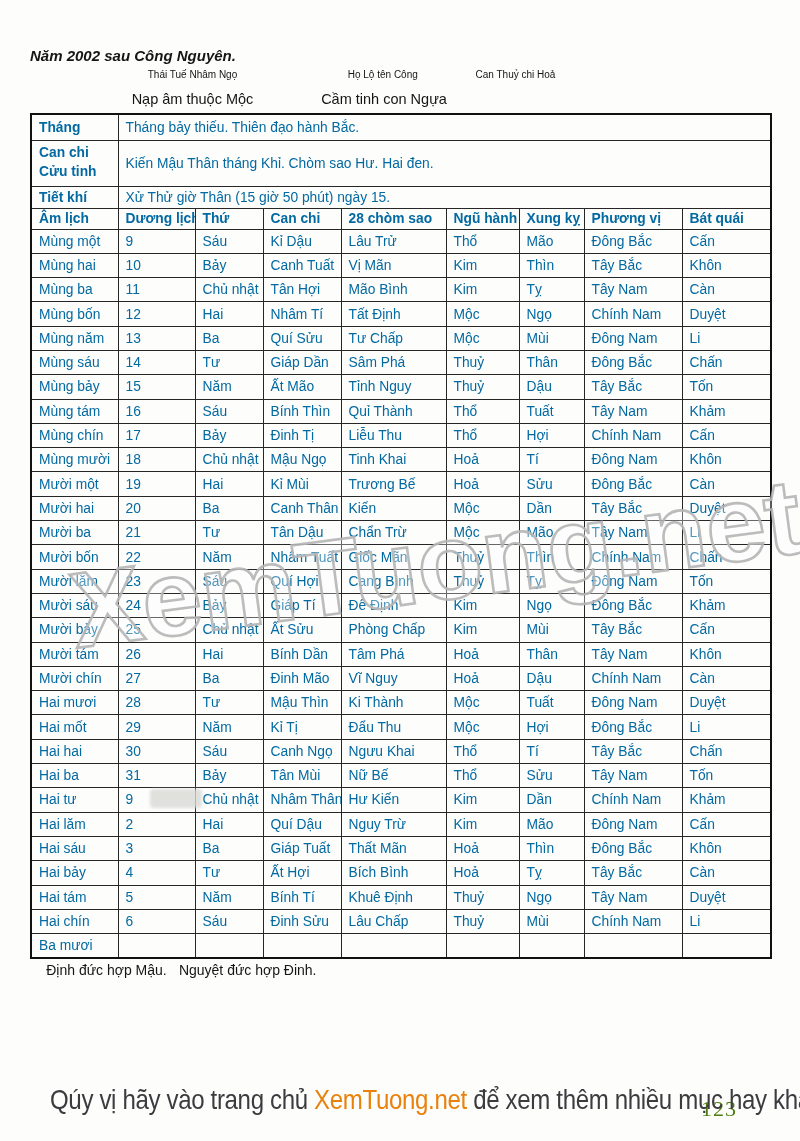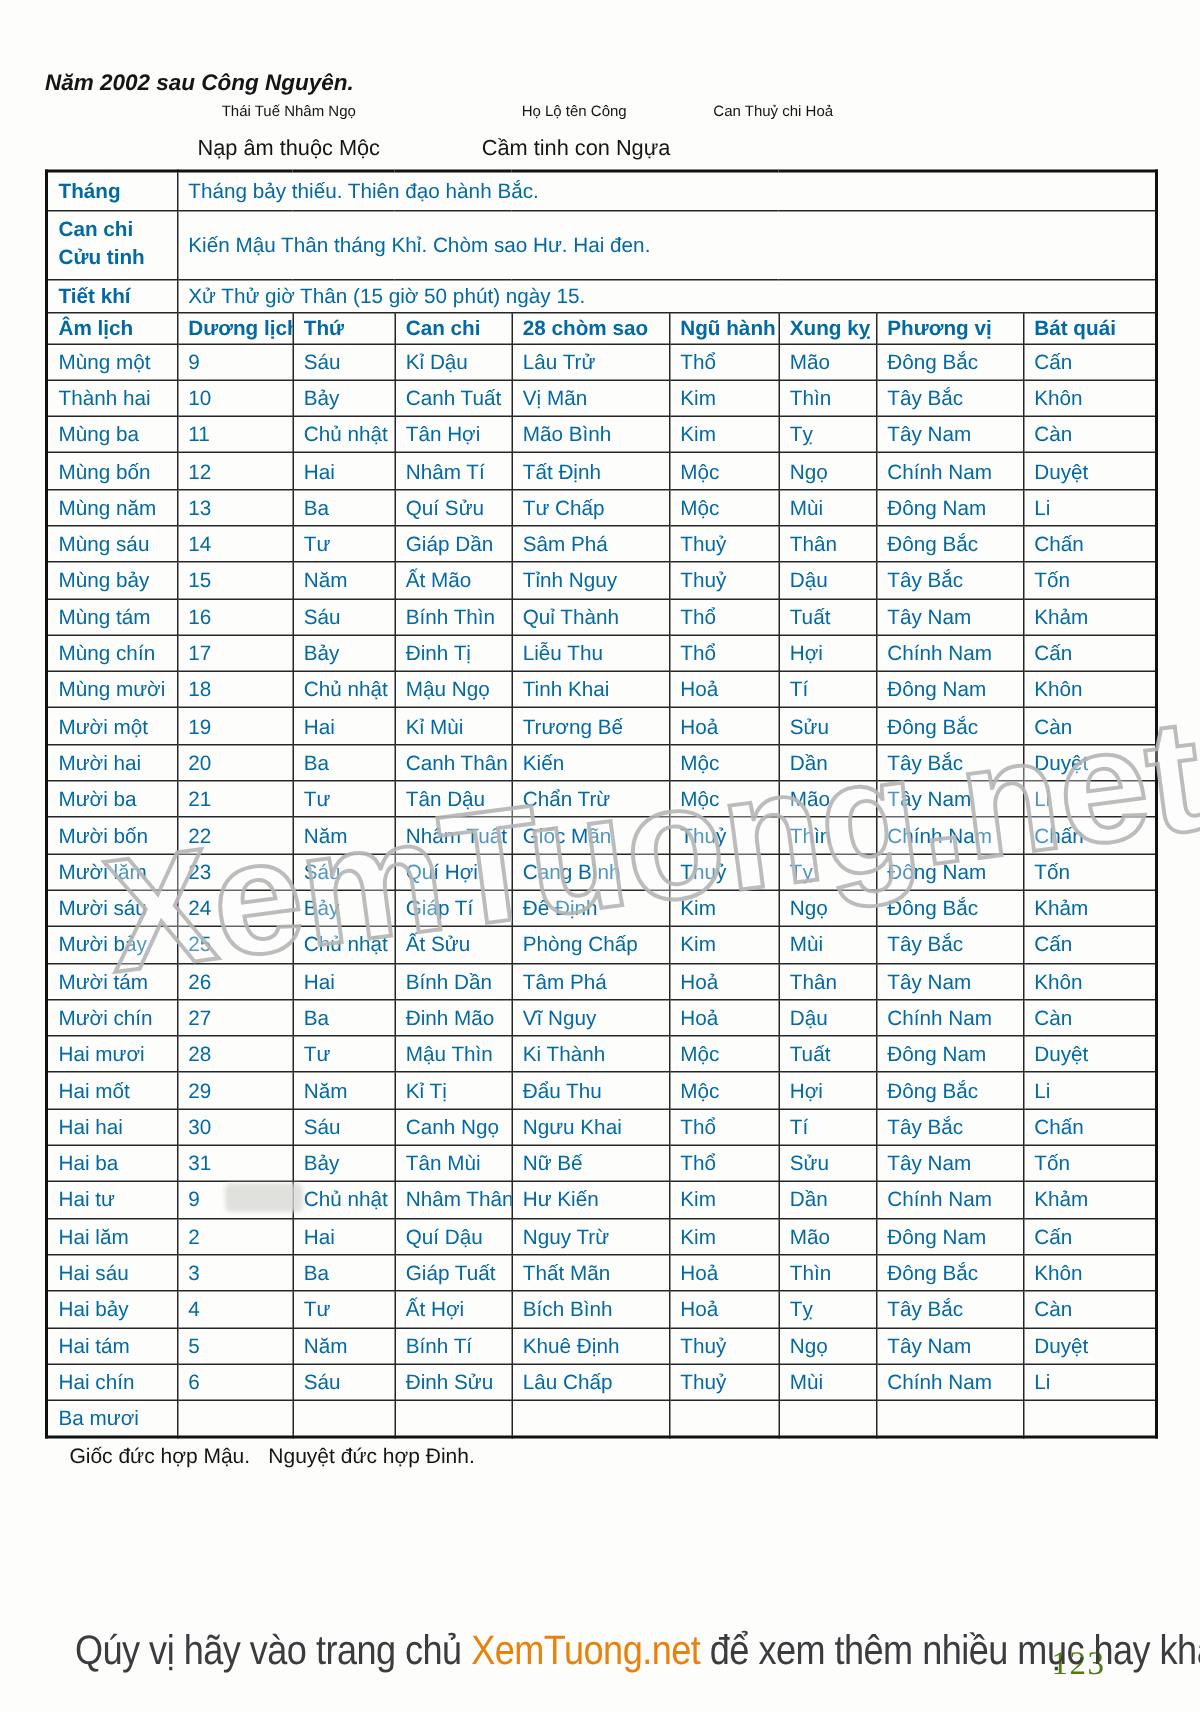--- a/index.html
+++ b/index.html
@@ -113,21 +113,21 @@
         <td>9</td>
         <td>Sáu</td>
         <td>Kỉ Dậu</td>
         <td>Lâu Trử</td>
         <td>Thổ</td>
         <td>Mão</td>
         <td>Đông Bắc</td>
         <td>Cấn</td>
       </tr>
       <tr class="drow">
-        <td>Thành hai</td>
+        <td>Mùng hai</td>
         <td>10</td>
         <td>Bảy</td>
         <td>Canh Tuất</td>
         <td>Vị Mãn</td>
         <td>Kim</td>
         <td>Thìn</td>
         <td>Tây Bắc</td>
         <td>Khôn</td>
       </tr>
       <tr class="drow">
@@ -441,20 +441,20 @@
     </tbody>
 </table>
 
 <div class="abs smudge"></div>
 
 <svg class="wm-svg" width="800" height="1141" viewBox="0 0 800 1141">
   <text x="76" y="648" transform="rotate(-7.5 76 648)" font-family="Liberation Sans, sans-serif" font-size="107" font-weight="bold" fill="#ffffff" fill-opacity="0.30" stroke="#b5b5b5" stroke-opacity="0.9" stroke-width="2.6">XemTuong.net</text>
 </svg>
 
 <div class="abs notes">
-  <span class="note-l">Giốc đức hợp Mậu.</span>
+  <span class="note-l">Định đức hợp Mậu.</span>
   <span>Nguyệt đức hợp Đinh.</span>
 </div>
 
 <div class="abs page-number">123</div>
 <div class="abs page-footer">
   <span>Qúy vị hãy vào trang chủ </span><span class="brand" style="color: rgb(232, 130, 12);">XemTuong.net</span><span> để xem thêm nhiều mục hay khác</span>
 </div>
 
 </body></html>

